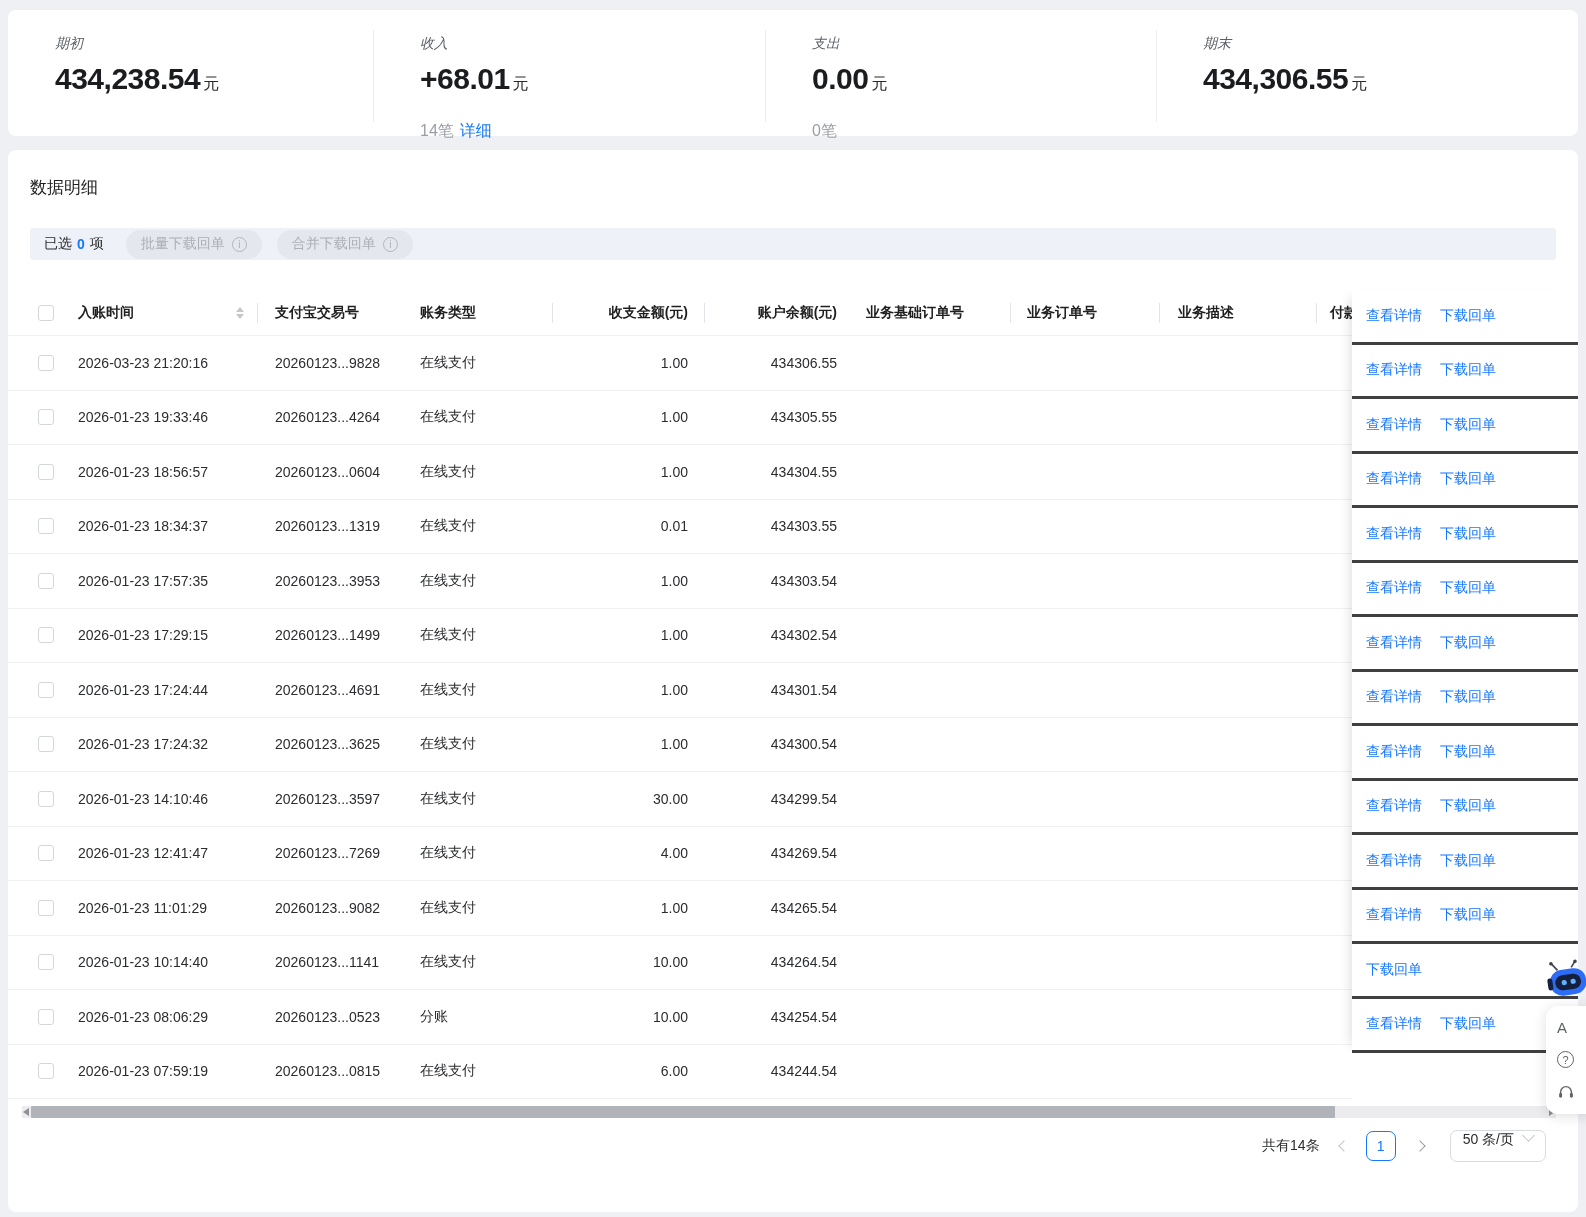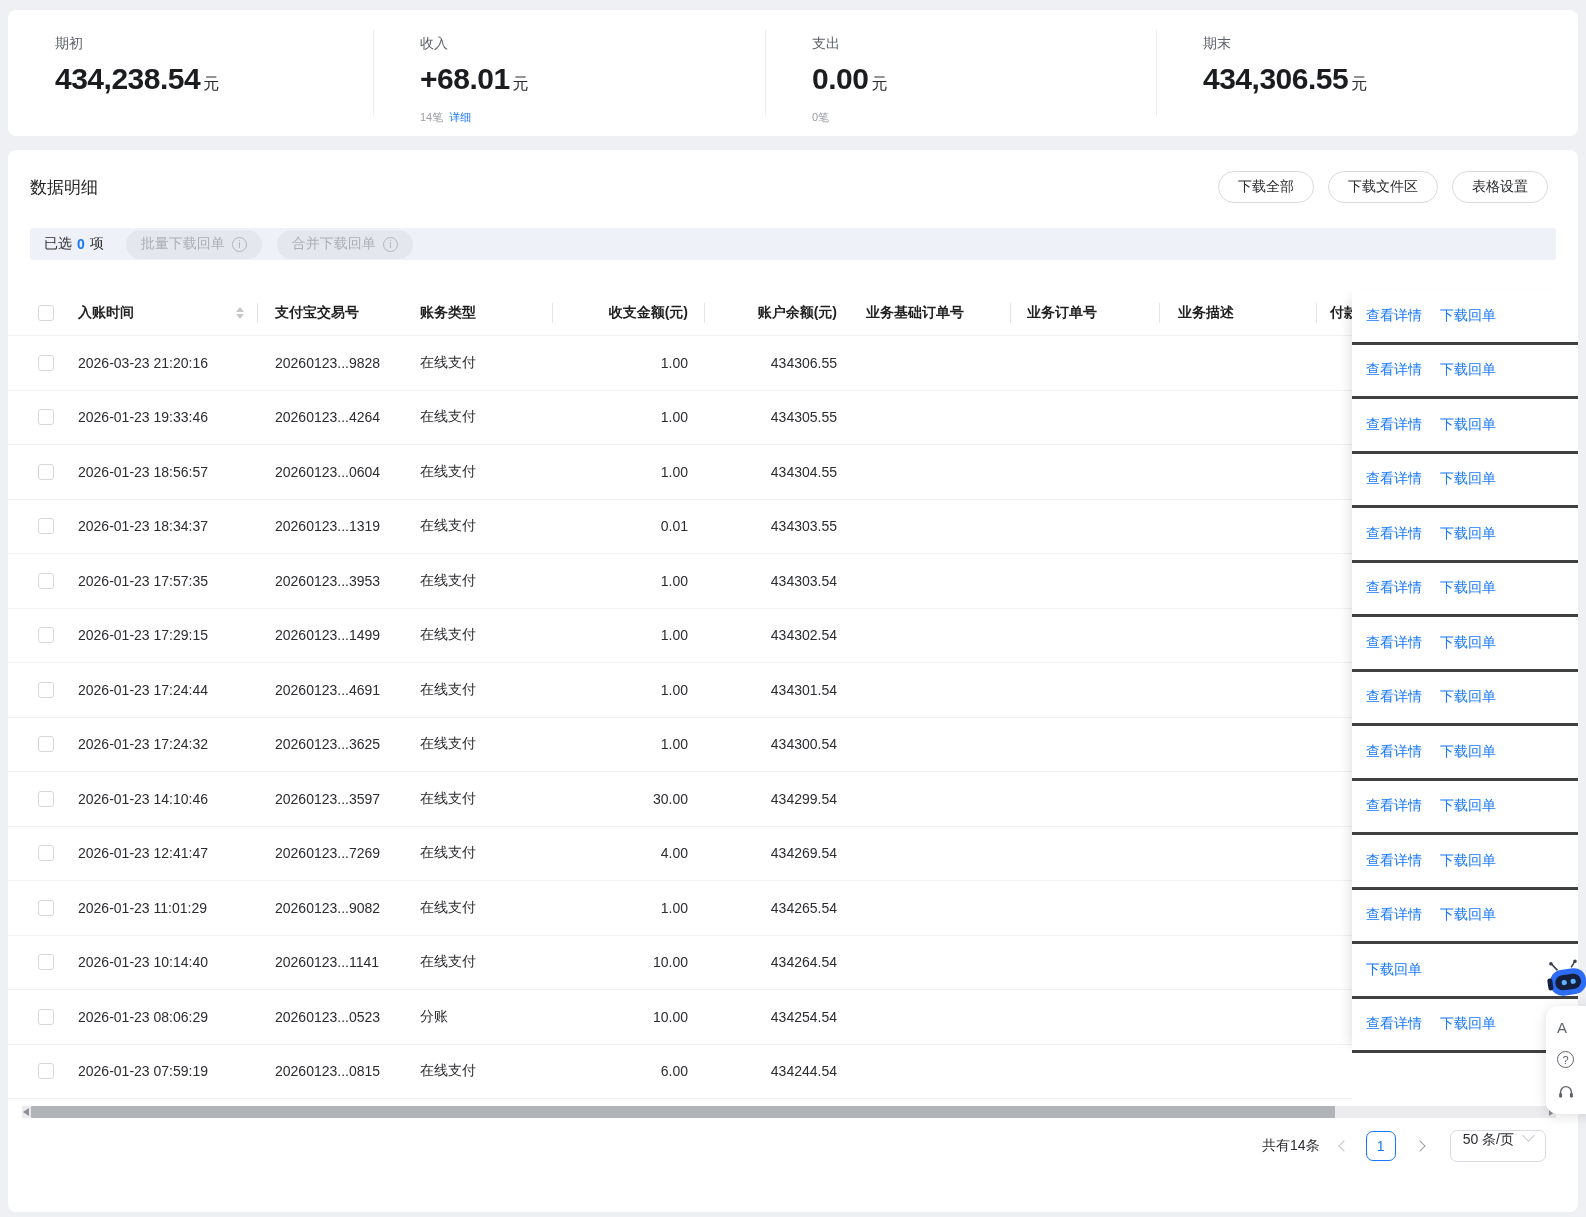--- a/index.html
+++ b/index.html
@@ -8,24 +8,24 @@
     background:#eef0f4;
     font-family:"Liberation Sans","DejaVu Sans",sans-serif;
     color:#2b2c2f;
   }
   .card{position:absolute;background:#fff;border-radius:8px;}
 
   
   #summary-card{left:8px;top:10px;width:1570px;height:126px;display:grid;grid-template-columns:365px 392px 391px 1fr;}
   .sum-sec{padding:25px 0 0 47px;position:relative;box-sizing:border-box;}
   .sum-sec.bordered::before{content:'';position:absolute;left:0;top:20px;bottom:20px;width:1px;background:#ebedf0;}
-  .sum-label{font-size:14px;color:#5a5e66;margin-bottom:10px;}
+  .sum-label{font-size:14px;color:#5a5e66;margin-bottom:10px;font-style:italic;}
   .sum-value{font-size:30px;font-weight:600;color:#1b1c1f;letter-spacing:-0.5px;line-height:32px;}
   .sum-unit{font-size:16px;font-weight:400;color:#2a2b2e;margin-left:3px;}
-  .sum-sub{margin-top:10px;font-size:11px;color:#9b9ea6;}
+  .sum-sub{margin-top:21px;font-size:16px;color:#9b9ea6;}
   .sum-link{color:#1677ff;margin-left:6px;cursor:pointer;}
 
   
   #main-card{left:8px;top:150px;width:1570px;height:1062px;}
   .panel-title{position:absolute;left:22px;top:26px;font-size:17px;font-weight:500;color:#1f1f1f;}
   .toolbar{position:absolute;right:30px;top:21px;display:flex;gap:14px;}
   .pill{height:32px;padding:0 19px;border:1px solid #d8dbe0;border-radius:17px;background:#fff;font-size:14px;color:#2b2c2f;display:flex;align-items:center;cursor:pointer;box-sizing:border-box;}
 
   .selbar{position:absolute;left:22px;top:78px;width:1526px;height:32px;background:#eef1f7;border-radius:3px;display:flex;align-items:center;padding-left:14px;box-sizing:border-box;font-size:14px;}
   .sel-count{color:#1677ff;font-weight:600;margin:0 5px;}
@@ -111,25 +111,20 @@
   <div class="sum-sec bordered">
     <div class="sum-label">期末</div>
     <div class="sum-value"><span>434,306.55</span><span class="sum-unit">元</span></div>
   </div>
 </div>
 
 <div class="card" id="main-card">
 
   <div class="panel-title">数据明细</div>
 
-  <div class="toolbar">
-    <div class="pill">下载全部</div>
-    <div class="pill">下载文件区</div>
-    <div class="pill">表格设置</div>
-  </div>
 
   <div class="selbar">
     <span>已选</span>
     <span class="sel-count">0</span>
     <span>项</span>
     <button class="selpill">
       <span>批量下载回单</span>
       <span class="info-i">i</span>
     </button>
     <button class="selpill">

